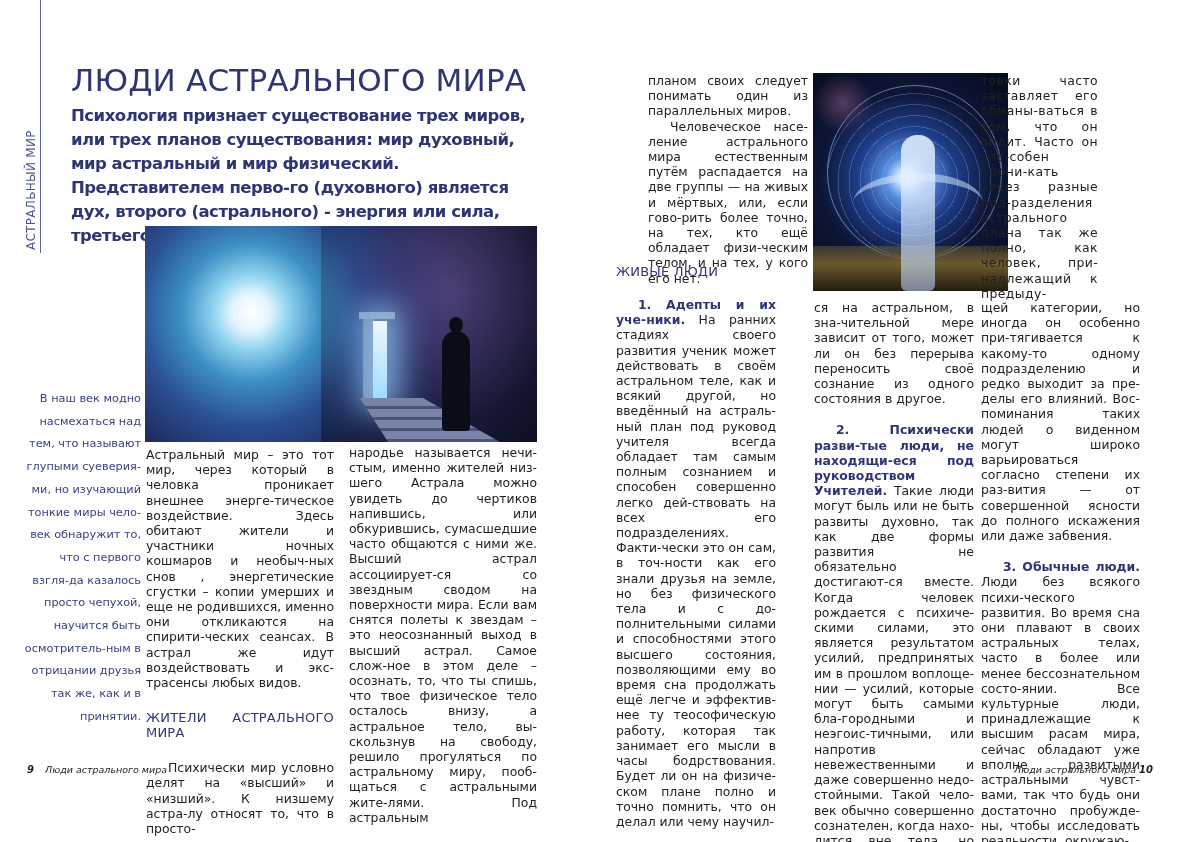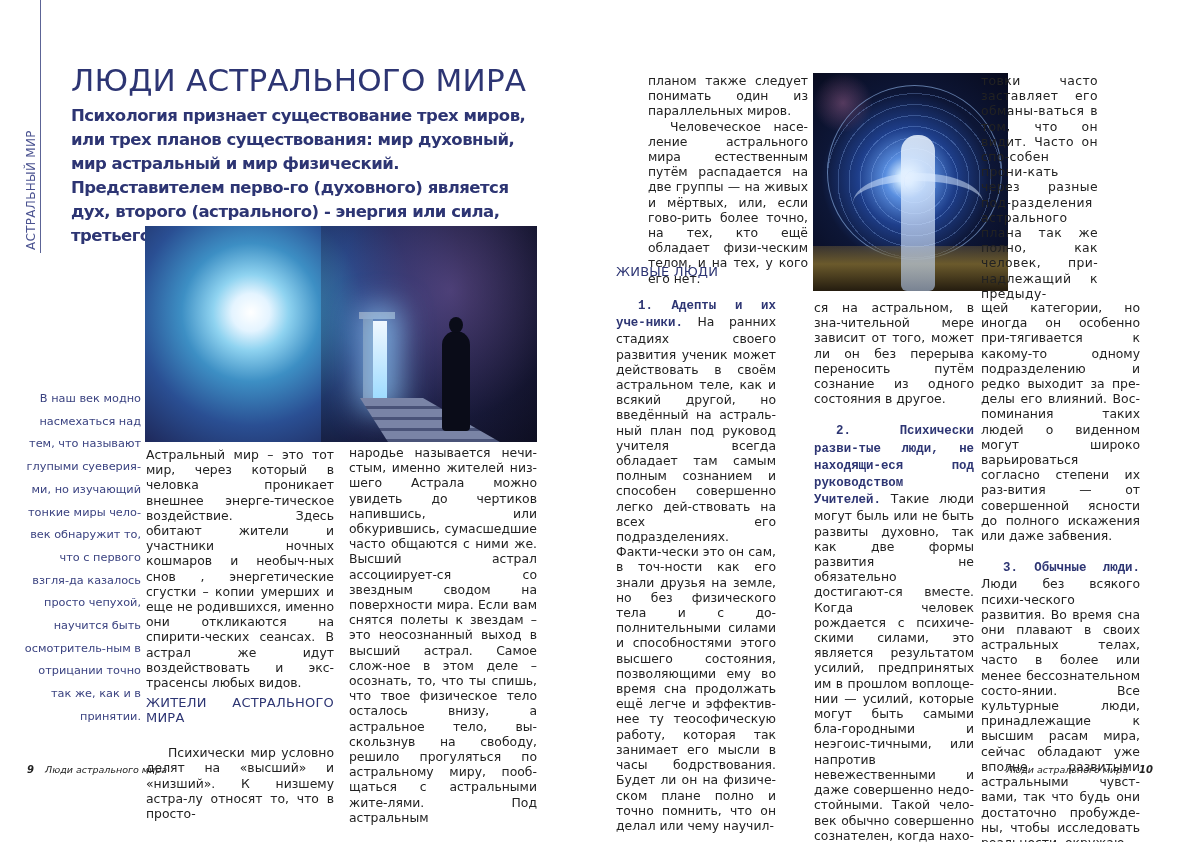--- a/index.html
+++ b/index.html
@@ -29,21 +29,21 @@
       background: repeating-linear-gradient(180deg, #7a84a6 0 8px, #4a5378 8px 11px); clip-path: polygon(0 0, 45% 0, 100% 100%, 20% 100%); }
     .img1 .figure { position: absolute; left: 297px; top: 105px; width: 28px; height: 100px; background: #0a0c18; border-radius: 14px 14px 4px 4px; }
     .img1 .figure::before { content: ""; position: absolute; left: 7px; top: -14px; width: 14px; height: 16px; background: #0a0c18; border-radius: 50%; }
 
     .pullquote { position: absolute; left: 20px; top: 388px; width: 121px; font-size: 11.3px; line-height: 22.7px;
       text-align: right; color: #3a4280; }
     .col { position: absolute; font-size: 12.4px; line-height: 15.2px; text-align: justify; color: #222; }
     .col p { margin: 0; }
     .indent { text-indent: 22px; }
     .sub-head { font-size: 13px; color: #2d3573; letter-spacing: 0.2px; line-height: 15px; }
-    .accent { color: #2d3573; font-weight: bold; font-family: Liberation Mono, monospace; }
+    .accent { color: #2d3573; font-weight: bold; }
 
     .lc1 { left: 146px; top: 447px; width: 188px; }
     .lc2 { left: 349px; top: 445px; width: 188px; }
 
     
     .img2 { position: absolute; left: 813px; top: 73px; width: 195px; height: 218px; overflow: hidden;
       background: radial-gradient(circle at 48% 48%, #ffffff 0%, #cfe8ff 5%, #5a8fe0 14%, #1e3e8a 32%, #0d1636 56%, #07091a 100%); }
     .img2 .dome { position: absolute; left: 14px; top: 12px; width: 175px; height: 175px; border-radius: 50%;
       border: 1px solid rgba(160,200,255,0.55);
       background: repeating-radial-gradient(circle at 50% 55%, transparent 0 10px, rgba(150,190,255,0.28) 10px 11px); }
@@ -62,21 +62,21 @@
     .rc3 { left: 981px; top: 300px; width: 159px; }
 
     .spaced { letter-spacing: 2.2px; }
 
     
     .footer { position: absolute; top: 764px; font-size: 9.5px; color: #222; white-space: nowrap; font-style: italic; }
     .footer .num { font-weight: bold; font-size: 10px; }
     .footer-left { left: 27px; }
     .footer-right { right: 38px; }
     .footer-left .num { margin-right: 8px; }
-    .footer-right .num { margin-left: 8px; }
+    .footer-right .num { }
   </style>
 </head>
 <body>
 
 <div class="spread">
 
   <div>
     <div class="side-rule"></div>
     <div class="side-label">АСТРАЛЬНЫЙ МИР</div>
 
@@ -85,41 +85,41 @@
 
     <div class="img1">
       <div class="haze"></div>
       <div class="pillar"></div>
       <div class="lintel"></div>
       <div class="door"></div>
       <div class="steps"></div>
       <div class="figure"></div>
     </div>
 
-    <div class="pullquote">В наш век модно насмехаться над тем, что называют глупыми суеверия-ми, но изучающий тонкие миры чело-век обнаружит то, что с первого взгля-да казалось просто чепухой, научится быть осмотритель-ным в отрицании точно так же, как и в принятии.</div>
+    <div class="pullquote">В наш век модно насмехаться над тем, что называют глупыми суеверия-ми, но изучающий тонкие миры чело-век обнаружит то, что с первого взгля-да казалось просто чепухой, научится быть осмотритель-ным в отрицании друзья так же, как и в принятии.</div>
 
     <div class="col lc1">
       <p>Астральный мир – это тот мир, через который в человка проникает внешнее энерге-тическое воздействие. Здесь обитают жители и участники ночных кошмаров и необыч-ных снов , энергетические сгустки – копии умерших и еще не родившихся, именно они откликаются на спирити-ческих сеансах. В астрал же идут воздействовать и экс-трасенсы любых видов.</p>
-      <p class="sub-head" style="margin-top:5px; text-align:justify; text-align-last:left;">ЖИТЕЛИ АСТРАЛЬНОГО МИРА</p>
+      <p class="sub-head" style="margin-top:20px; text-align:justify; text-align-last:left;">ЖИТЕЛИ АСТРАЛЬНОГО МИРА</p>
       <p class="indent" style="margin-top:20px;">Психически мир условно делят на «высший» и «низший». К низшему астра-лу относят то, что в просто-</p>
     </div>
 
     <div class="col lc2">
       <p>народье называется нечи-стым, именно жителей низ-шего Астрала можно увидеть до чертиков напившись, или обкурившись, сумасшедшие часто общаются с ними же. Высший астрал ассоциирует-ся со звездным сводом на поверхности мира. Если вам снятся полеты к звездам – это неосознанный выход в высший астрал. Самое слож-ное в этом деле – осознать, то, что ты спишь, что твое физическое тело осталось внизу, а астральное тело, вы-скользнув на свободу, решило прогуляться по астральному миру, пооб-щаться с астральными жите-лями. Под астральным</p>
     </div>
 
     <div class="footer footer-left">
       <span class="num">9</span>
       <span>Люди астрального мира</span>
     </div>
   </div>
 
   <div>
     <div class="col rc1">
-      <p>планом также следует понимать один из параллельных миров.</p>
+      <p>планом своих следует понимать один из параллельных миров.</p>
       <p class="indent">Человеческое насе-ление астрального мира естественным путём распадается на две группы — на живых и мёртвых, или, если гово-рить более точно, на тех, кто ещё обладает физи-ческим телом, и на тех, у кого его нет.</p>
     </div>
 
     <div class="img2">
       <div class="nebula"></div>
       <div class="dome"></div>
       <div class="ground"></div>
       <div class="arms"></div>
       <div class="body"></div>
     </div>
@@ -129,21 +129,21 @@
     </div>
 
     <div class="col rc1b" style="top:264px;">
       <p class="sub-head">ЖИВЫЕ ЛЮДИ</p>
       <p class="indent" style="margin-top:18px;">
         <span class="accent">1. Адепты и их уче-ники.</span><span> На ранних стадиях своего развития ученик может действовать в своём астральном теле, как и всякий другой, но введённый на астраль-ный план под руковод учителя всегда обладает там самым полным сознанием и способен совершенно легко дей-ствовать на всех его подразделениях. Факти-чески это он сам, в точ-ности как его знали друзья на земле, но без физического тела и с до-полнительными силами и способностями этого высшего состояния, позволяющими ему во время сна продолжать ещё легче и эффектив-нее ту теософическую работу, которая так занимает его мысли в часы бодрствования. Будет ли он на физиче-ском плане полно и точно помнить, что он делал или чему научил-</span>
       </p>
     </div>
 
     <div class="col rc2">
-      <p>ся на астральном, в зна-чительной мере зависит от того, может ли он без перерыва переносить путём сознание из одного состояния в другое.</p>
+      <p>ся на астральном, в зна-чительной мере зависит от того, может ли он без перерыва переносить своё сознание из одного состояния в другое.</p>
       <p class="indent" style="margin-top:16px;">
         <span class="accent">2. Психически разви-тые люди, не находящи-еся под руководством Учителей.</span><span> Такие люди могут быль или не быть развиты духовно, так как две формы развития не обязательно достигают-ся вместе. Когда человек рождается с психиче-скими силами, это является результатом усилий, предпринятых им в прошлом воплоще-нии — усилий, которые могут быть самыми бла-городными и неэгоис-тичными, или напротив невежественными и даже совершенно недо-стойными. Такой чело-век обычно совершенно сознателен, когда нахо-дится вне тела, но недо-статок должной подго-</span>
       </p>
     </div>
 
     <div class="col rc3">
       <p>щей категории, но иногда он особенно при-тягивается к какому-то одному подразделению и редко выходит за пре-делы его влияний. Вос-поминания таких людей о виденном могут широко варьироваться согласно степени их раз-вития — от совершенной ясности до полного искажения или даже забвения.</p>
       <p class="indent" style="margin-top:16px;">
         <span class="accent">3. Обычные люди.</span><span> Люди без всякого психи-ческого развития. Во время сна они плавают в своих астральных телах, часто в более или менее бессознательном состо-янии. Все культурные люди, принадлежащие к высшим расам мира, сейчас обладают уже вполне развитыми астральными чувст-вами, так что будь они достаточно пробужде-ны, чтобы исследовать реальности, окружаю-</span>
       </p>

